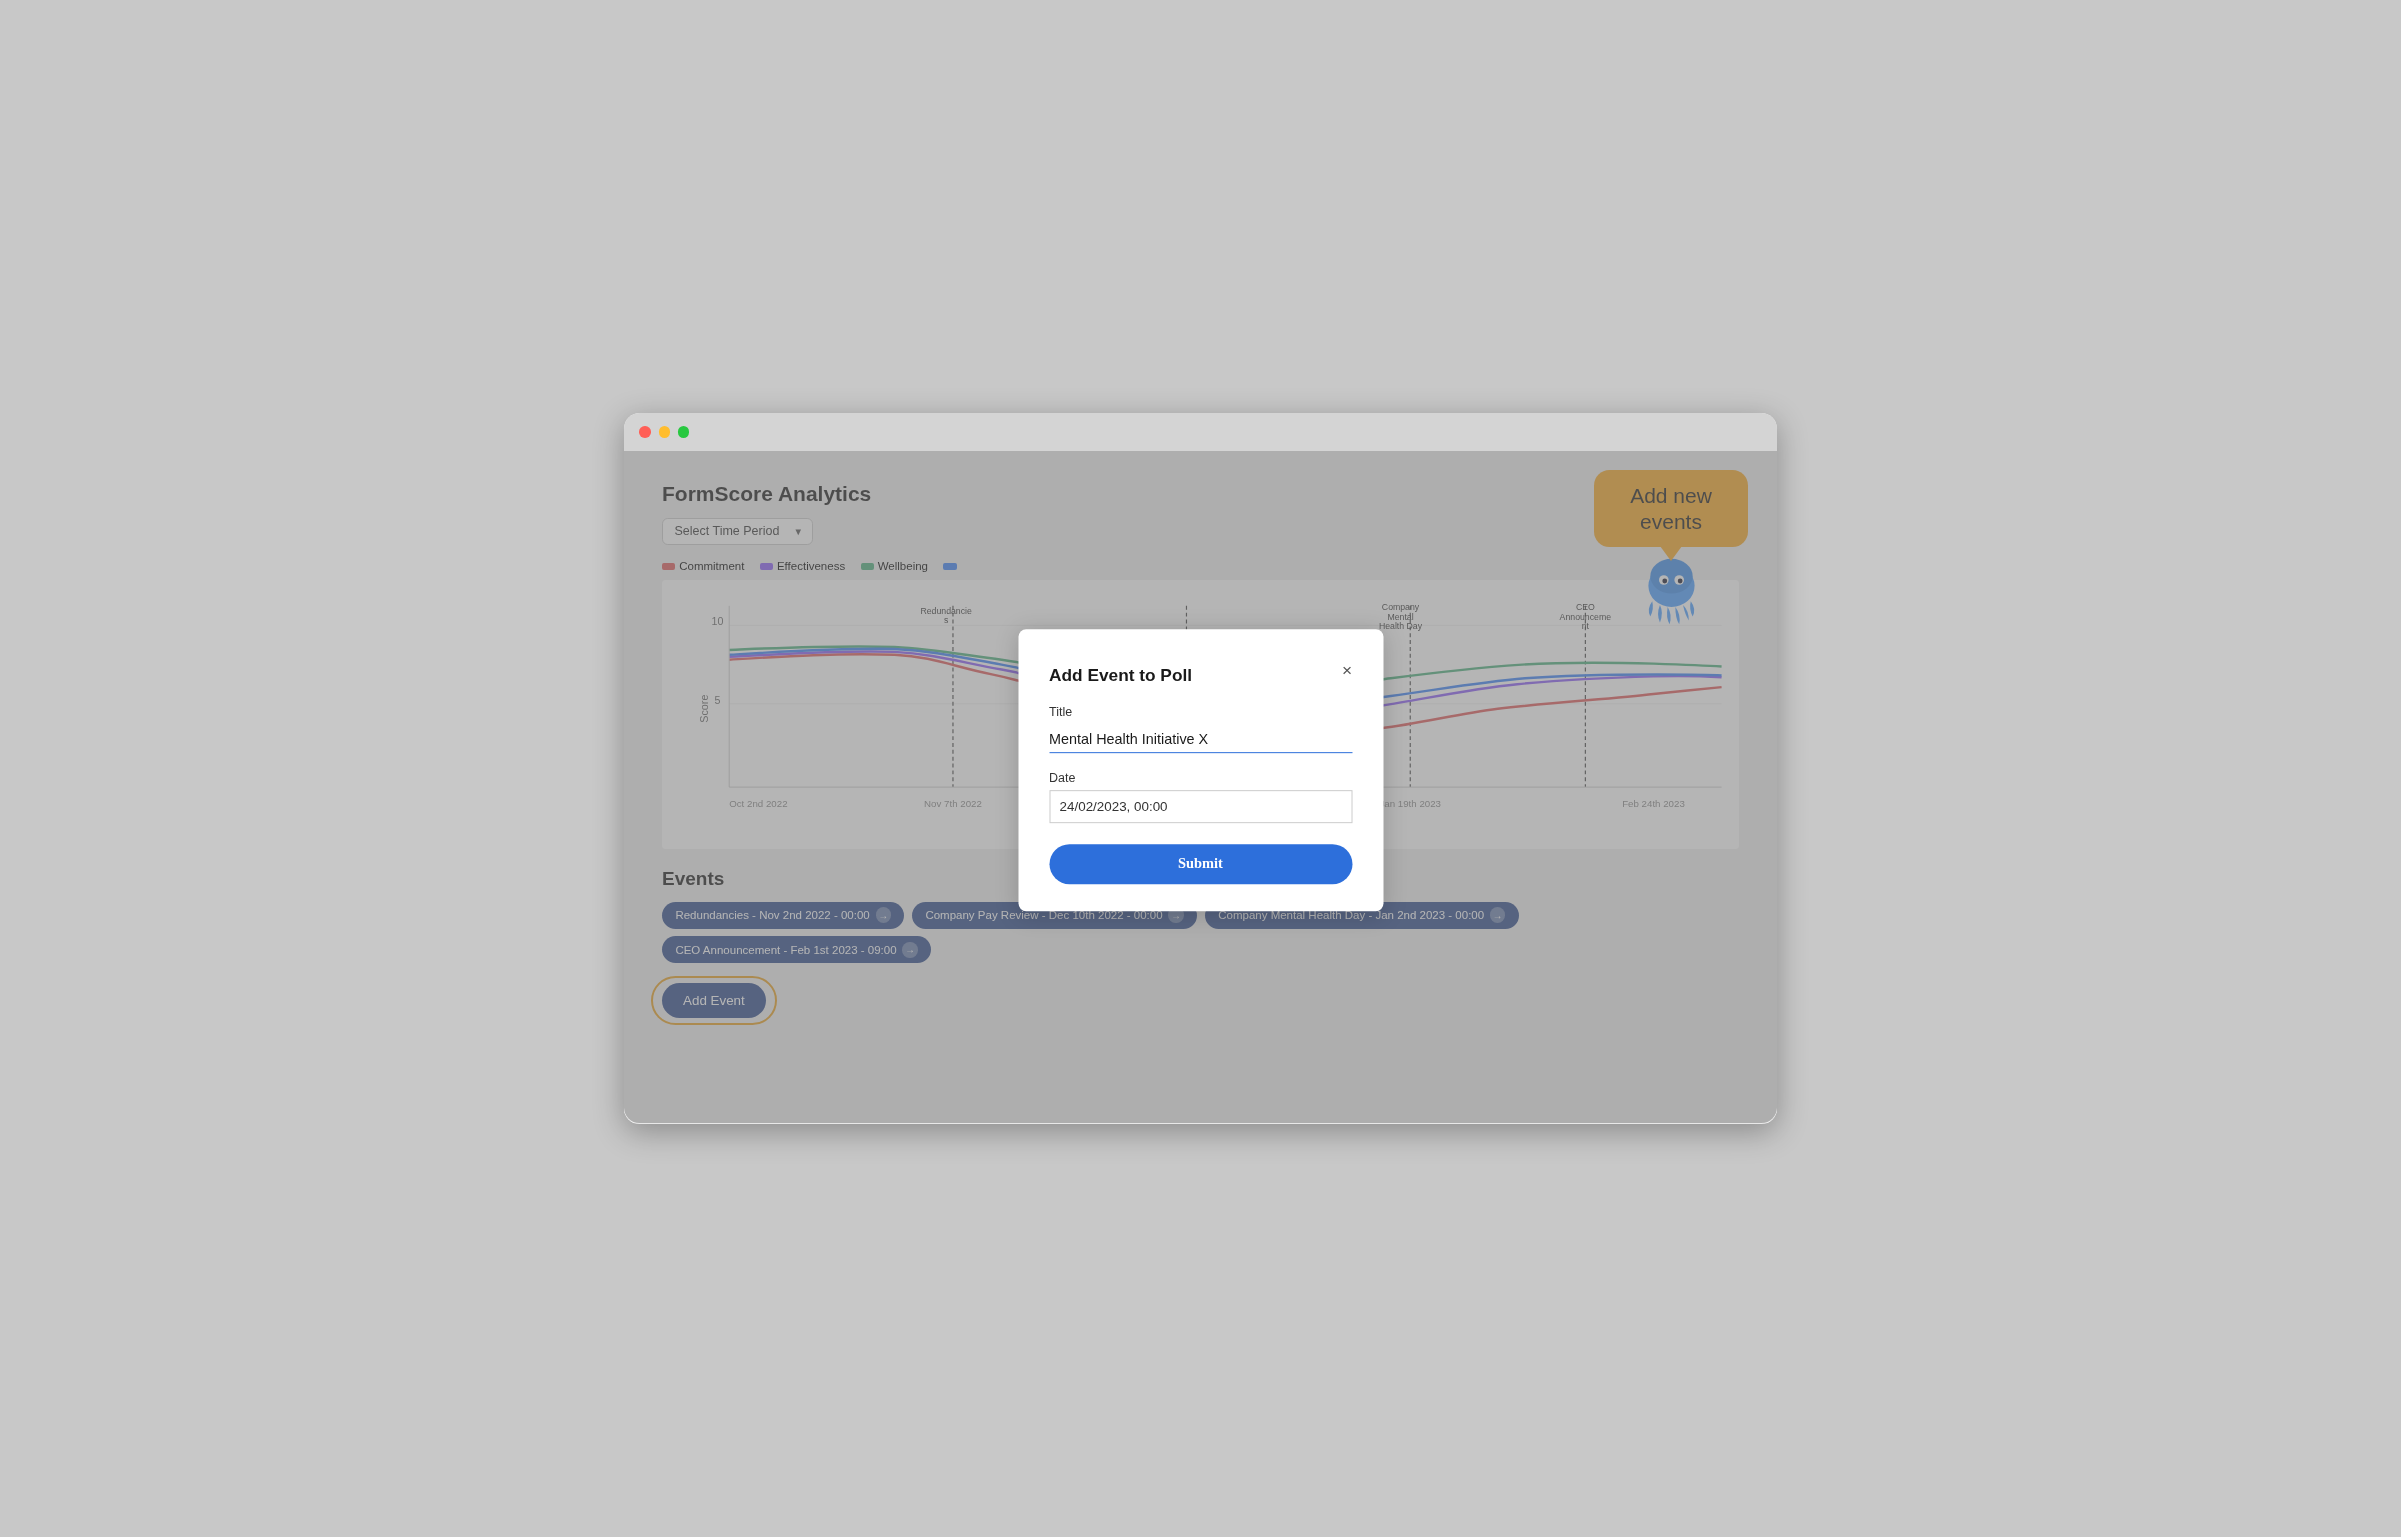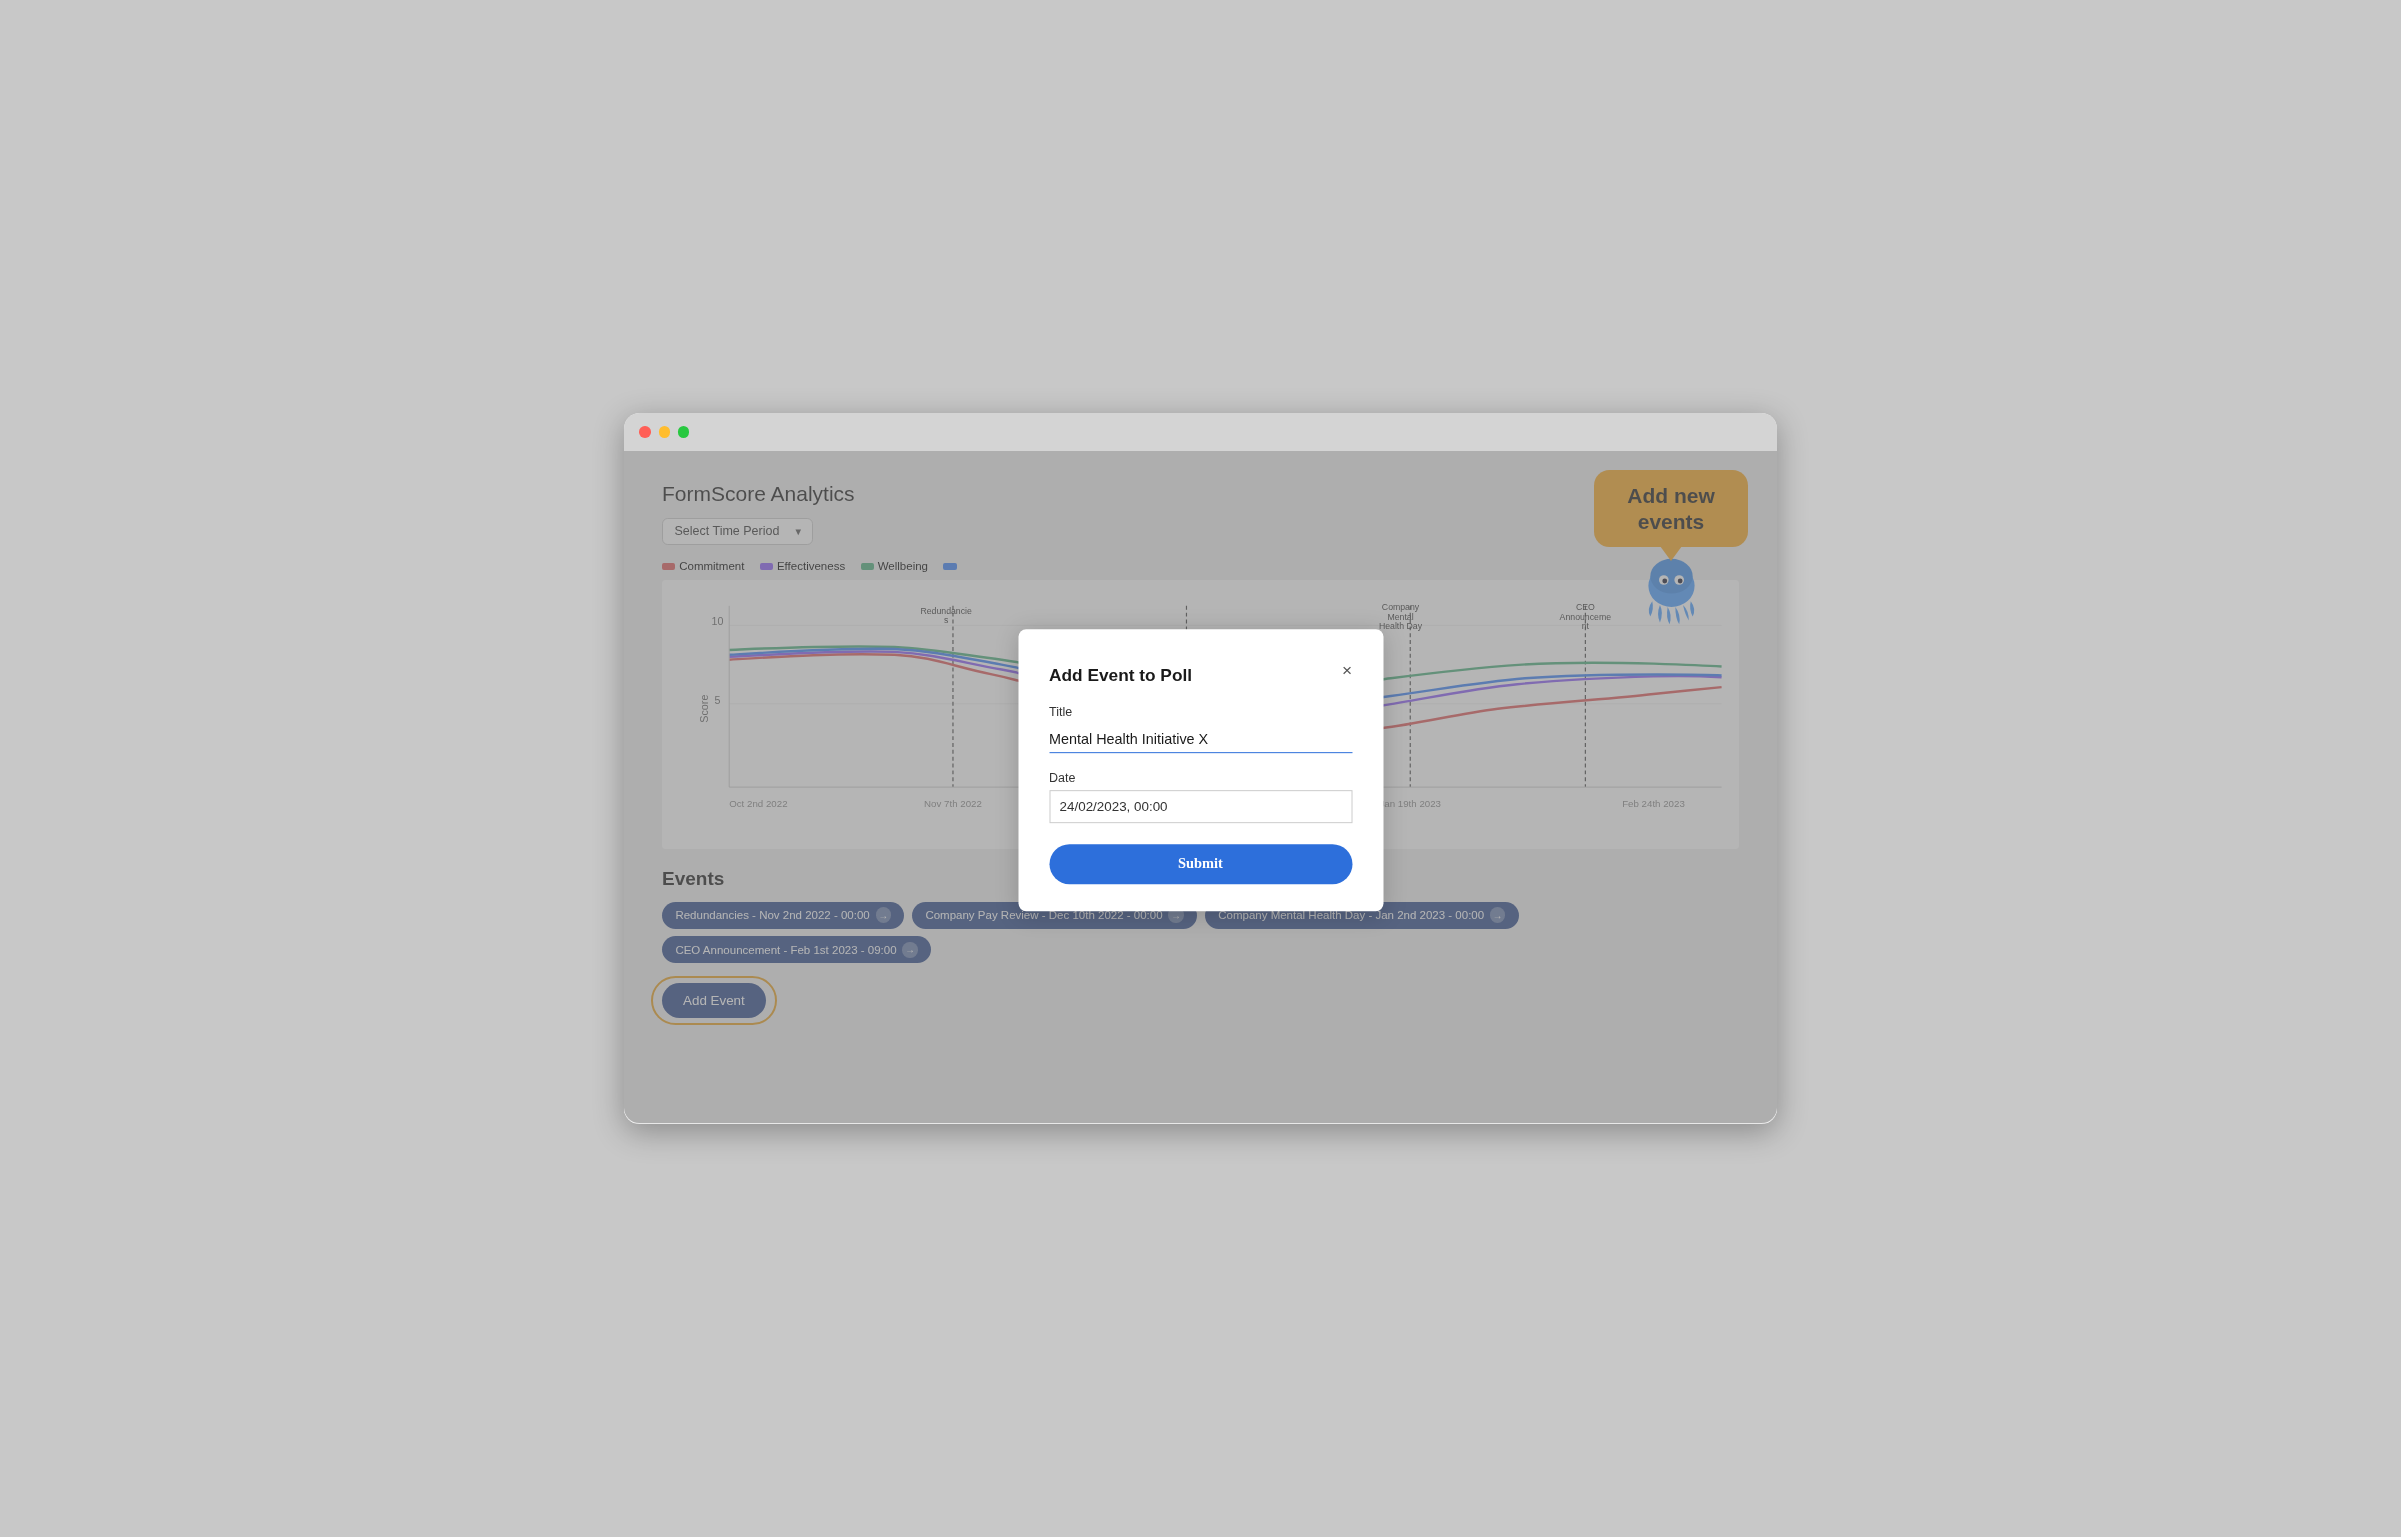--- a/index.html
+++ b/index.html
@@ -54,21 +54,21 @@
       position: absolute;
       top: 0; left: 0; right: 0; bottom: 0;
       background: rgba(120,120,120,0.55);
       z-index: 10;
       border-radius: 0 0 15.4px 15.4px;
     }
 
     
     .app-title {
       font-size: 21px;
-      font-weight: 400;
+      font-weight: 700;
       color: #1a1a1a;
       margin-bottom: 11.5px;
     }
 
     .time-period-label {
       font-size: 12.5px;
       color: #333;
       margin-bottom: 7.7px;
     }
 
@@ -216,21 +216,21 @@
       display: flex;
       flex-direction: column;
       align-items: center;
     }
 
     .speech-bubble {
       background: #f5a623;
       border-radius: 15.4px;
       padding: 13.4px 17.3px;
       font-size: 21px;
-      font-weight: 700;
+      font-weight: 400;
       color: #1a1a1a;
       text-align: center;
       position: relative;
       max-width: 154px;
       line-height: 1.2;
     }
 
     .speech-bubble::after {
       content: '';
       position: absolute;

